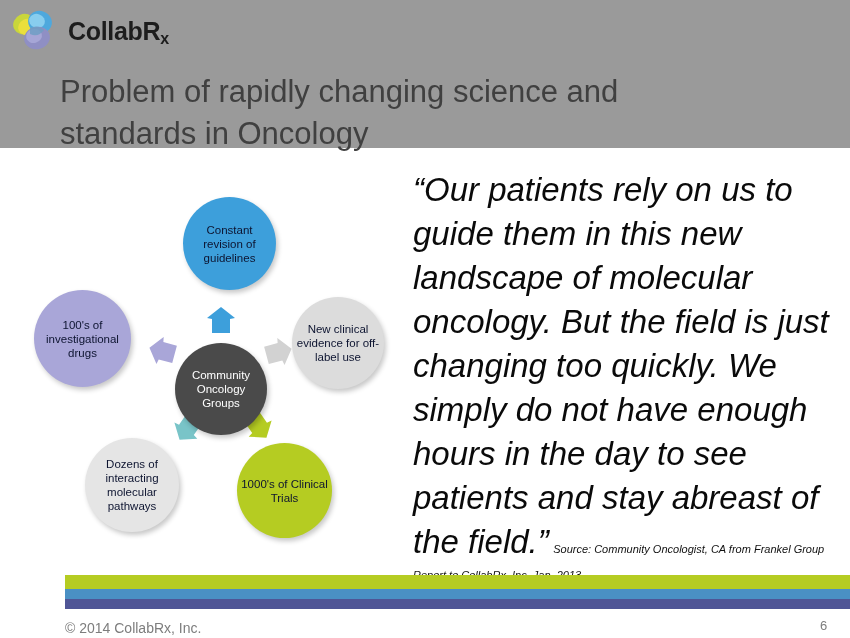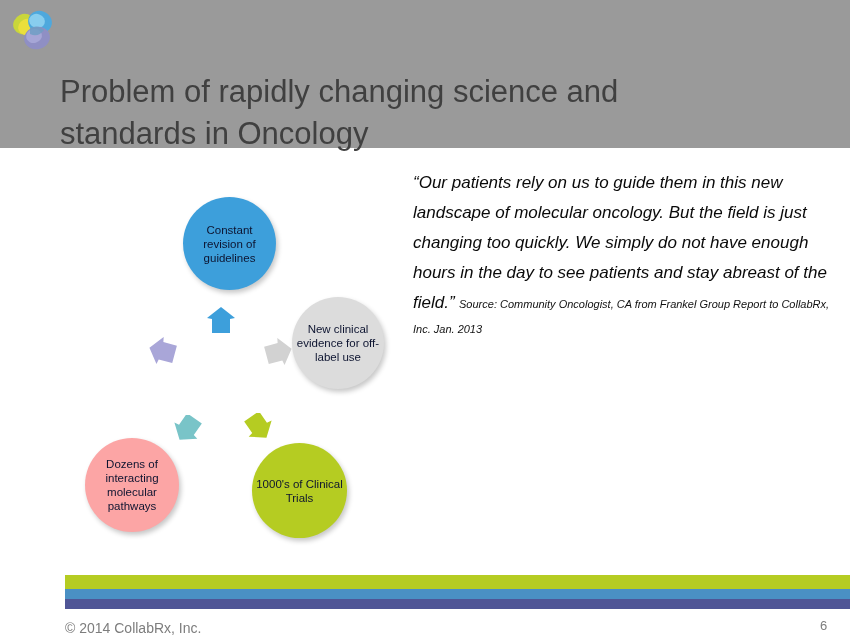--- a/index.html
+++ b/index.html
@@ -119,28 +119,27 @@
     width: 92px;
     height: 92px;
     background: #dcdcdc;
   }
   #node-trials {
     left: 217px;
     top: 268px;
     width: 95px;
     height: 95px;
     background: #b5cc22;
-    margin-left: 15px;
   }
   #node-pathways {
     left: 65px;
     top: 263px;
     width: 94px;
     height: 94px;
-    background: #fca5a5;
+    background: #e5e5e5;
   }
   #node-drugs {
     left: 14px;
     top: 115px;
     width: 97px;
     height: 97px;
     background: #a9a6d8;
   }
   .node.satellite .node-label {
     color: #0d1430;
@@ -161,22 +160,22 @@
   #arrow-left  { left: 127px; top: 162px; }
 
   
   #quote-block {
     position: absolute;
     left: 413px;
     top: 168px;
     width: 420px;
   }
   #quote-text {
-    font-size: 17px;
-    line-height: 30px;
+    font-size: 33px;
+    line-height: 44px;
     font-style: italic;
     color: #0a0a0a;
     display: inline;
   }
   #quote-source {
     font-size: 11px;
     line-height: 22px;
     font-style: italic;
     color: #111111;
     display: inline;
@@ -219,20 +218,21 @@
 <div id="logo-block">
   <svg id="logo-mark" viewBox="0 0 48 46">
     <ellipse cx="14" cy="16" rx="11" ry="10" fill="#c9d63b" transform="rotate(-25 14 16)"></ellipse>
     <ellipse cx="17" cy="19" rx="9" ry="8" fill="#eadf3c" transform="rotate(-25 17 19)"></ellipse>
     <ellipse cx="30" cy="14" rx="12" ry="11" fill="#4ea8dd" transform="rotate(20 30 14)"></ellipse>
     <ellipse cx="27" cy="13" rx="8" ry="7" fill="#88cdee" transform="rotate(20 27 13)"></ellipse>
     <ellipse cx="27" cy="30" rx="13" ry="11" fill="#8f8fc4" transform="rotate(-15 27 30)"></ellipse>
     <ellipse cx="24" cy="28" rx="8" ry="7" fill="#a6a6d6" transform="rotate(-15 24 28)"></ellipse>
     <path d="M20 20 Q28 16 34 22 Q28 30 20 26 Z" fill="#6f9ec4" opacity="0.85"></path>
   </svg>
+  <div id="logo-wordmark"><span>CollabR</span><span class="sub">x</span></div>
 </div>
 
 <h1 id="slide-title">Problem of rapidly changing science and standards in Oncology</h1>
 
 <div id="diagram">
 
   <svg class="arrow" id="arrow-up" viewBox="0 0 30 28">
     <path d="M15 1 L29 12 L24 13 L24 27 L6 27 L6 13 L1 12 Z" fill="#3d9fdb"></path>
   </svg>
   <svg class="arrow" id="arrow-right" viewBox="0 0 30 28">
@@ -253,21 +253,27 @@
   </div>
   <div class="node satellite" id="node-guidelines">
     <span class="node-label">Constant revision of guidelines</span>
   </div>
   <div class="node satellite" id="node-trials">
     <span class="node-label">1000's of Clinical Trials</span>
   </div>
   <div class="node satellite" id="node-pathways">
     <span class="node-label">Dozens of interacting molecular pathways</span>
   </div>
-
+  <div class="node satellite" id="node-drugs">
+    <span class="node-label">100's of investigational drugs</span>
+  </div>
+
+  <div class="node" id="node-center">
+    <span class="node-label">Community Oncology Groups</span>
+  </div>
 </div>
 
 <div id="quote-block">
   <span id="quote-text">“Our patients rely on us to guide them in this new landscape of molecular oncology. But the field is just changing too quickly. We simply do not have enough hours in the day to see patients and stay abreast of the field.”</span>
   <span id="quote-source">Source:  Community Oncologist, CA from Frankel Group Report to CollabRx, Inc. Jan. 2013</span>
 </div>
 
 <div id="footer-bars">
   <div class="bar" id="bar-green"></div>
   <div class="bar" id="bar-blue"></div>

